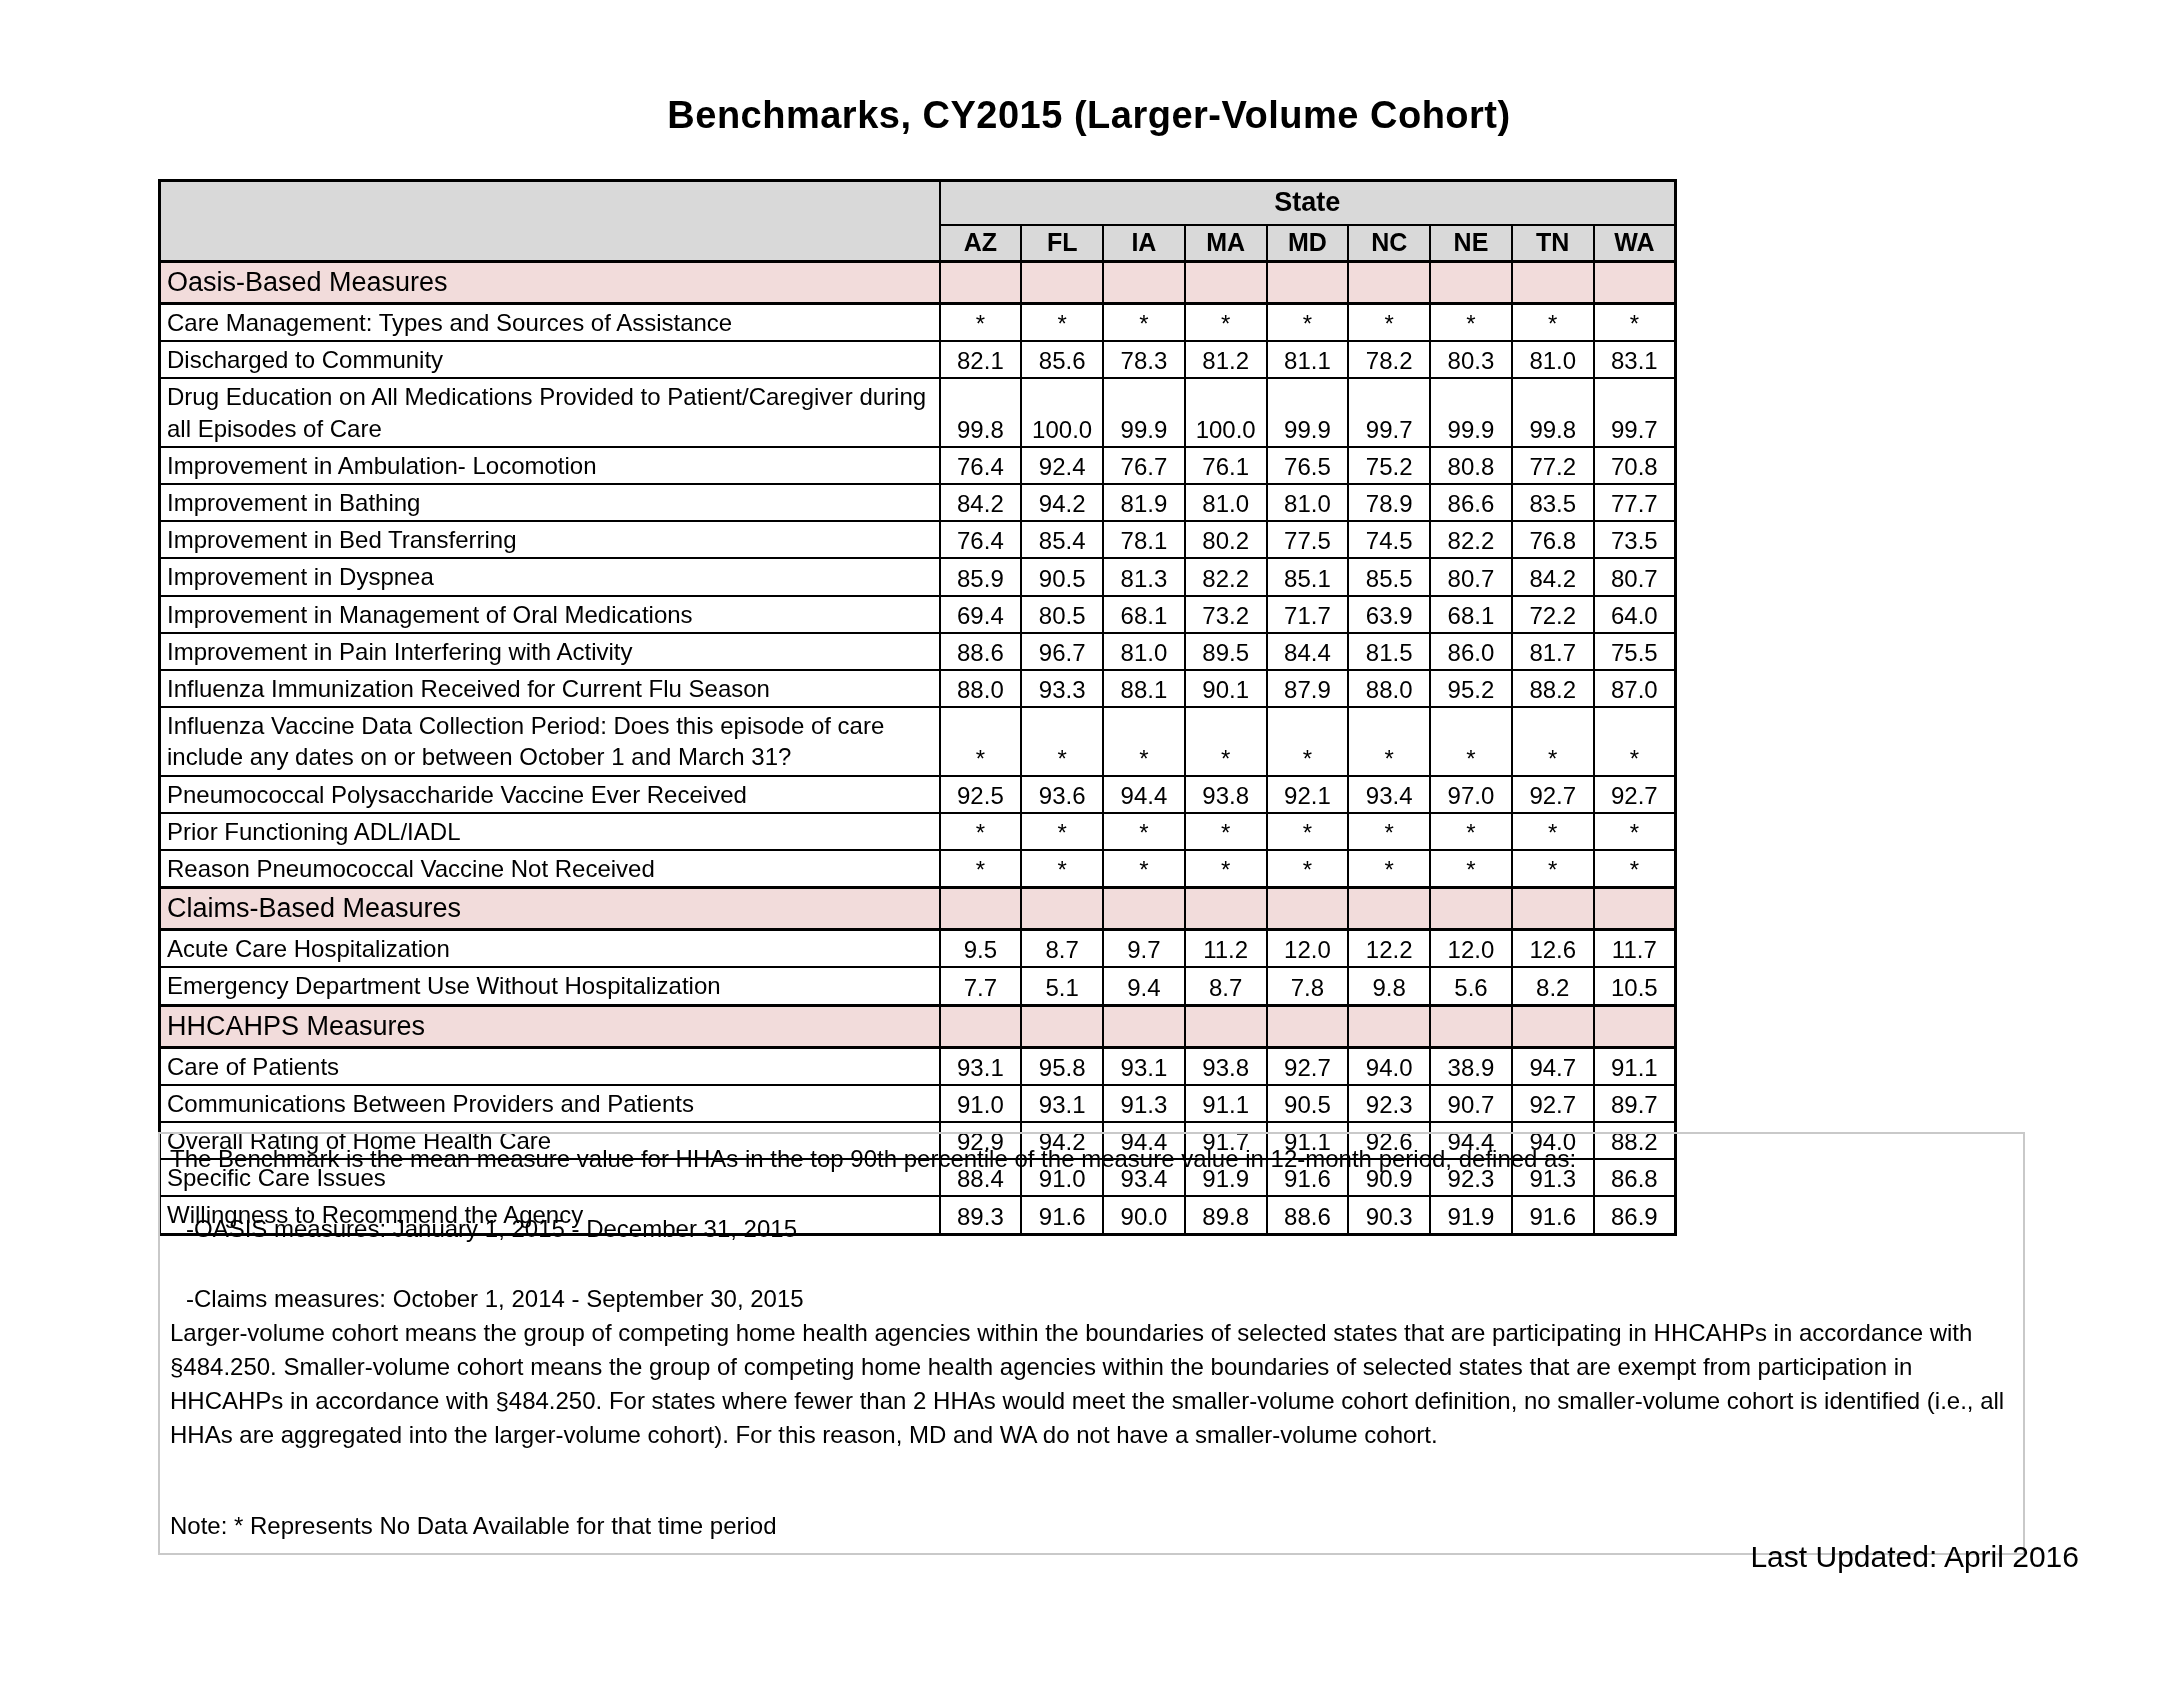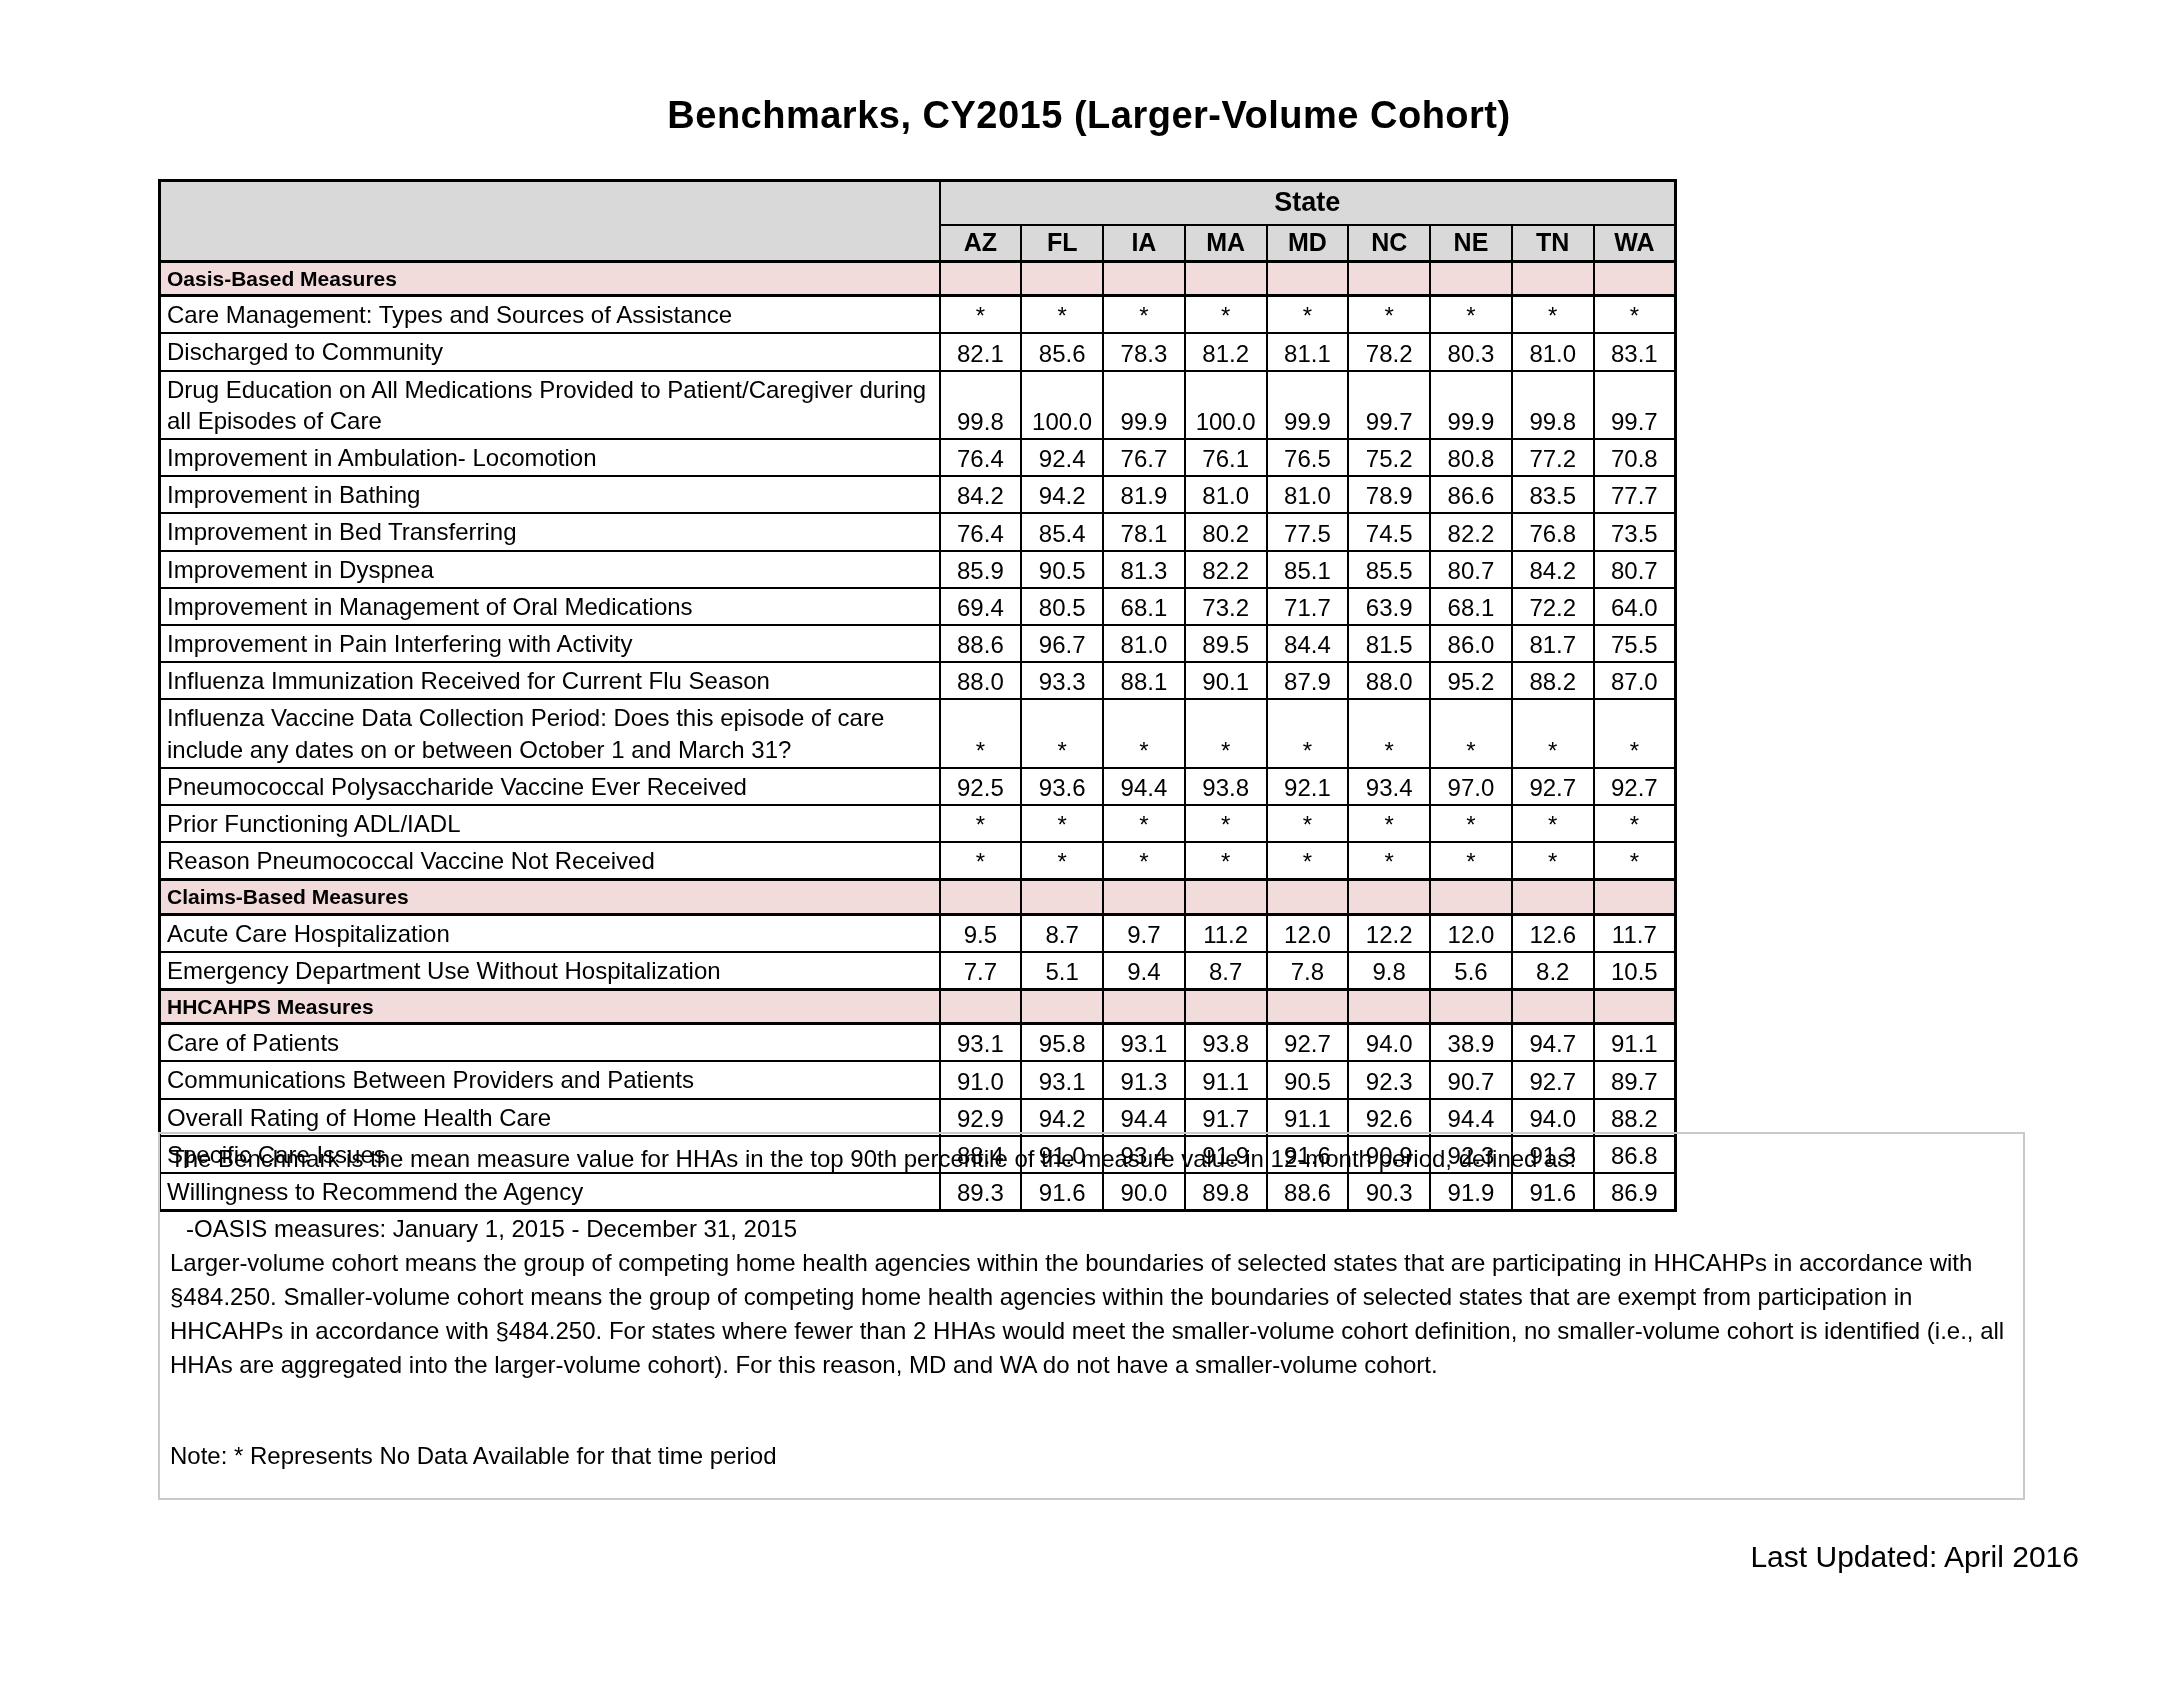--- a/index.html
+++ b/index.html
@@ -71,22 +71,22 @@
     text-align: center;
     vertical-align: bottom;
     padding: 2px 4px 3px 4px;
   }
   tr.section-row td {
     background: var(--section-bg, #f2dcdb);
     border-top: 3px solid #000;
     border-bottom: 3px solid #000;
   }
   tr.section-row td.measure-cell {
-    font-weight: bold;
-    font-size: 21px;
+    font-weight: normal;
+    font-size: 27px;
   }
   .footnote-box {
     position: absolute;
     left: 158px;
     top: 1132px;
     width: 1867px;
     min-height: 368px;
     border: 2px solid #c9c9c9;
     box-sizing: border-box;
     padding: 8px 12px 10px 10px;
@@ -418,18 +418,19 @@
         <td class="value-cell">91.9</td>
         <td class="value-cell">91.6</td>
         <td class="value-cell">86.9</td>
       </tr>
     </tbody>
 </table>
 
 <div class="footnote-box">
   <div>The Benchmark is the mean measure value for HHAs in the top 90th percentile of the measure value in 12-month period, defined as:</div>
   <div class="footnote-indent">-OASIS measures: January 1, 2015 - December 31, 2015</div>
+  <div class="footnote-indent">-Claims measures: October 1, 2014 - September 30, 2015</div>
   <div>Larger-volume cohort means the group of competing home health agencies within the boundaries of selected states that are participating in HHCAHPs in accordance with §484.250.  Smaller-volume cohort means the group of competing home health agencies within the boundaries of selected states that are exempt from participation in HHCAHPs in accordance with §484.250. For states where fewer than 2 HHAs would meet the smaller-volume cohort definition, no smaller-volume cohort is identified (i.e., all HHAs are aggregated into the larger-volume cohort). For this reason, MD and WA do not have a smaller-volume cohort.</div>
   <div class="footnote-note">Note: * Represents No Data Available for that time period</div>
 </div>
 
 <div class="last-updated">Last Updated: April 2016</div>
 
 
 </body></html>

